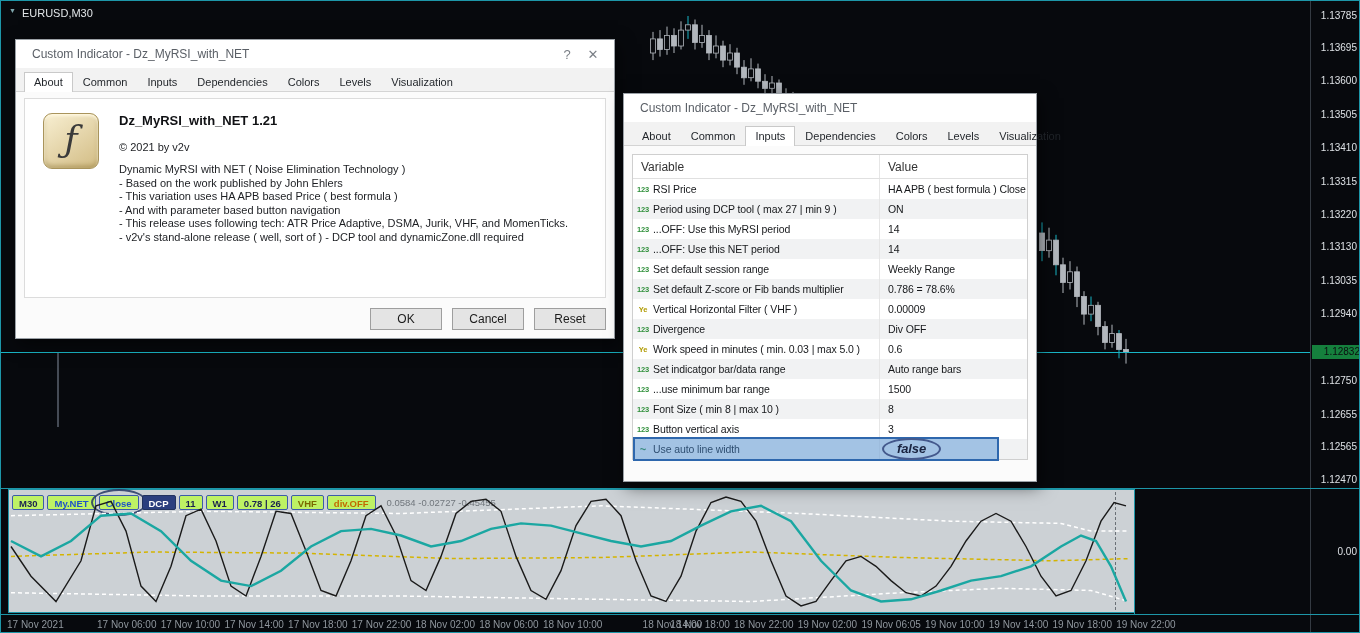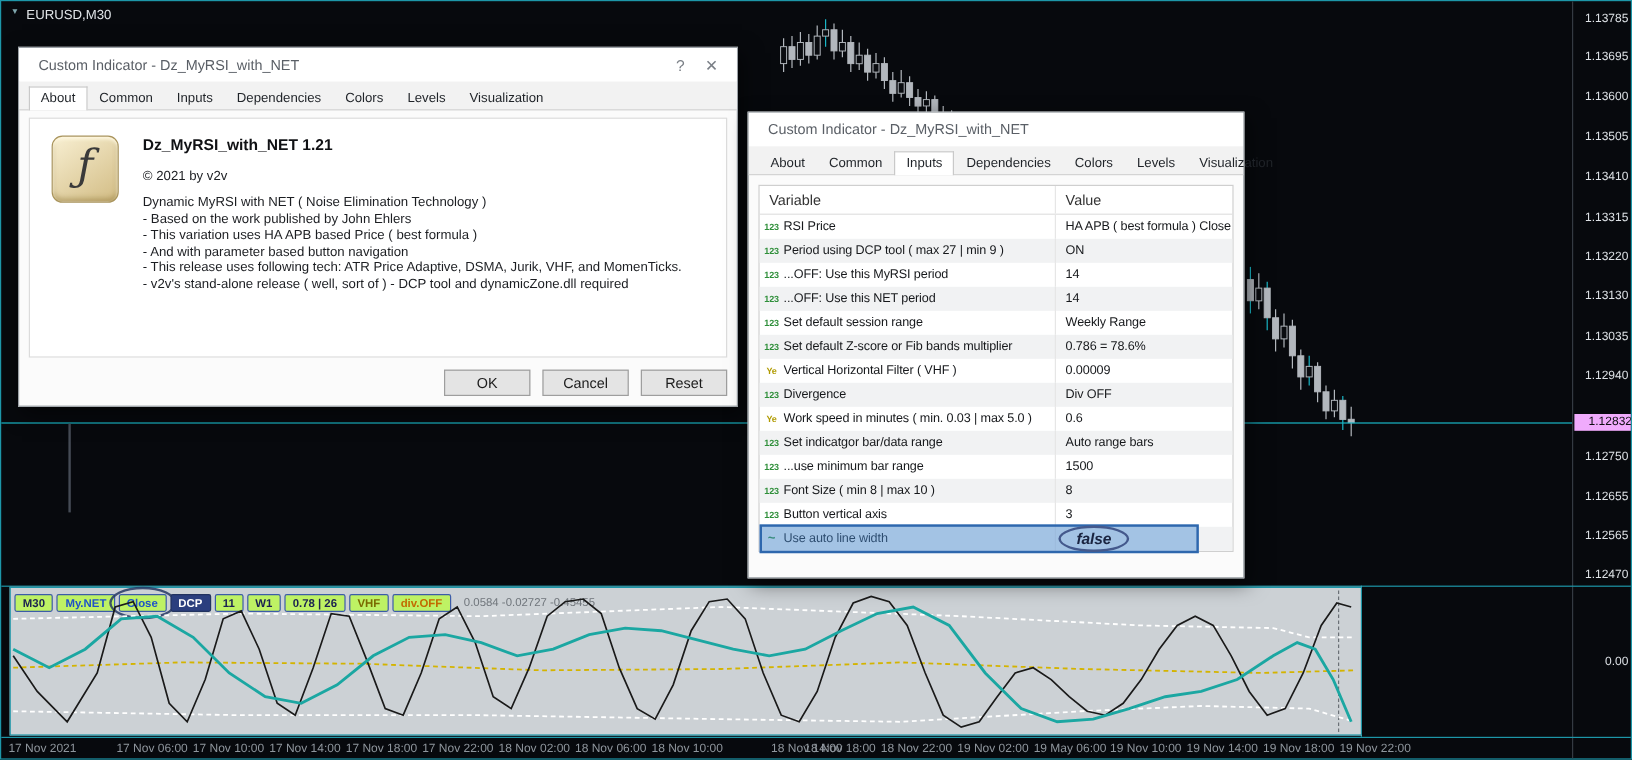--- a/index.html
+++ b/index.html
@@ -17,21 +17,21 @@
   .symbol .txt{color:#e2e6e9;font-size:11px}
 
   
   .price-line{position:absolute;left:0;top:351px;width:1309px;height:1px;background:#19b6c6;z-index:2}
   .vline-obj{position:absolute;left:56px;top:352px;width:2px;height:74px;background:#454b55;z-index:2}
 
   
   .axis-sep-v{position:absolute;left:1309px;top:0;width:1px;height:633px;background:#343a42;z-index:2}
   .price-axis{position:absolute;left:1310px;top:0;width:50px;height:633px;z-index:3}
   .pl{position:absolute;right:4px;color:#dde1e5;font-size:10px;white-space:nowrap}
-  .cpb{position:absolute;left:1px;width:48px;height:14px;background:#f0abfc;color:#0c0e10;font-size:10px;text-align:right;padding:1px 0 0 0}
+  .cpb{position:absolute;left:1px;width:48px;height:14px;background:#15803d;color:#0c0e10;font-size:10px;text-align:right;padding:1px 0 0 0}
   .time-axis{position:absolute;left:0;top:615px;width:1360px;height:18px;z-index:3}
   .tl{position:absolute;top:3px;color:#8f969d;font-size:10px;white-space:nowrap}
 
   
   .teal-h{position:absolute;left:0;width:1360px;height:1px;background:#1d96a8;z-index:4}
   .teal-v{position:absolute;width:1px;background:#1d96a8;z-index:4}
 
   
   .subwin{position:absolute;left:7px;top:488px;width:1127px;height:124px;background:#ccd1d5;border:1px solid #1d96a8;z-index:4}
   .pbtns{position:absolute;left:3px;top:5px;display:flex;align-items:center;gap:3px;z-index:7}
@@ -221,21 +221,21 @@
       <div class="tl" style="left: 223.4px;">17 Nov 14:00</div>
       <div class="tl" style="left: 287.1px;">17 Nov 18:00</div>
       <div class="tl" style="left: 350.8px;">17 Nov 22:00</div>
       <div class="tl" style="left: 414.5px;">18 Nov 02:00</div>
       <div class="tl" style="left: 478.2px;">18 Nov 06:00</div>
       <div class="tl" style="left: 541.9px;">18 Nov 10:00</div>
       <div class="tl" style="left: 605.6px; margin-left: 36px;">18 Nov 14:00</div>
       <div class="tl" style="left: 669.3px;">18 Nov 18:00</div>
       <div class="tl" style="left: 733px;">18 Nov 22:00</div>
       <div class="tl" style="left: 796.7px;">19 Nov 02:00</div>
-      <div class="tl" style="left: 860.4px;">19 May 06:00</div>
+      <div class="tl" style="left: 860.4px;">19 Nov 06:05</div>
       <div class="tl" style="left: 924.1px;">19 Nov 10:00</div>
       <div class="tl" style="left: 987.8px;">19 Nov 14:00</div>
       <div class="tl" style="left: 1051.5px;">19 Nov 18:00</div>
       <div class="tl" style="left: 1115.2px;">19 Nov 22:00</div>
     </div>
 
   <div class="dialog" id="dlgA">
     <div class="titlebar">
       <span>Custom Indicator - Dz_MyRSI_with_NET</span>
       <span class="tb-sp"></span>

